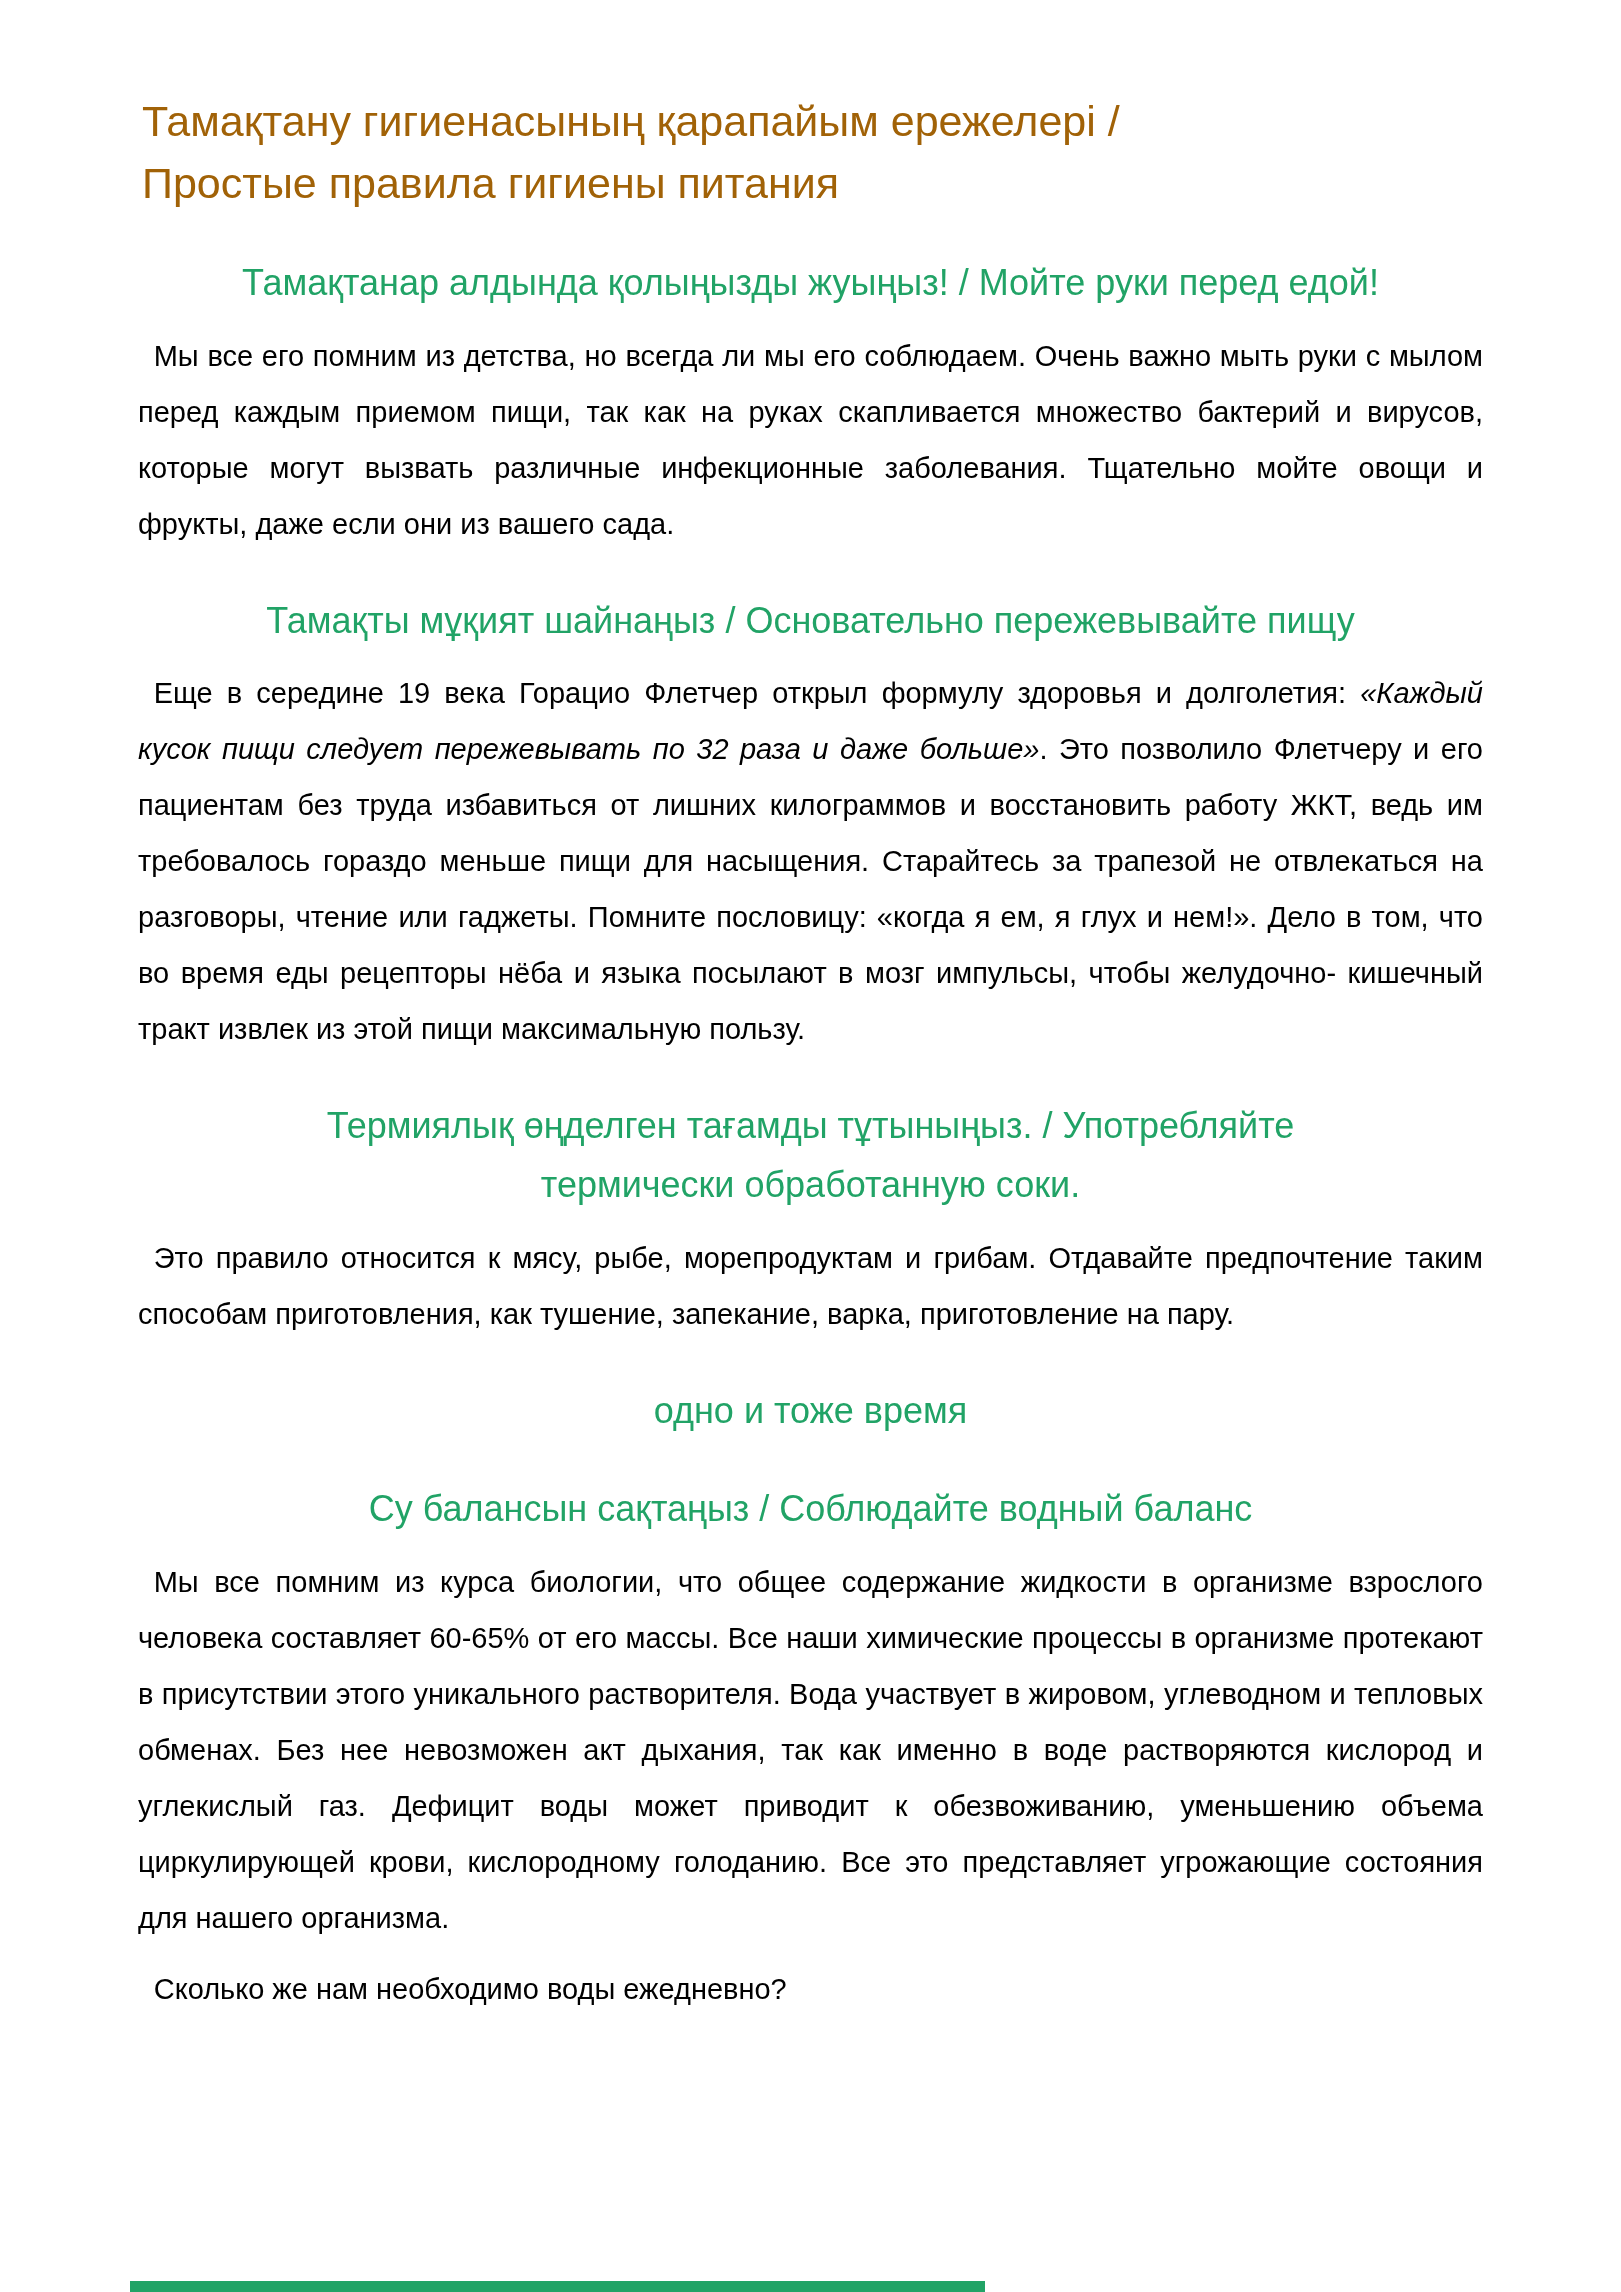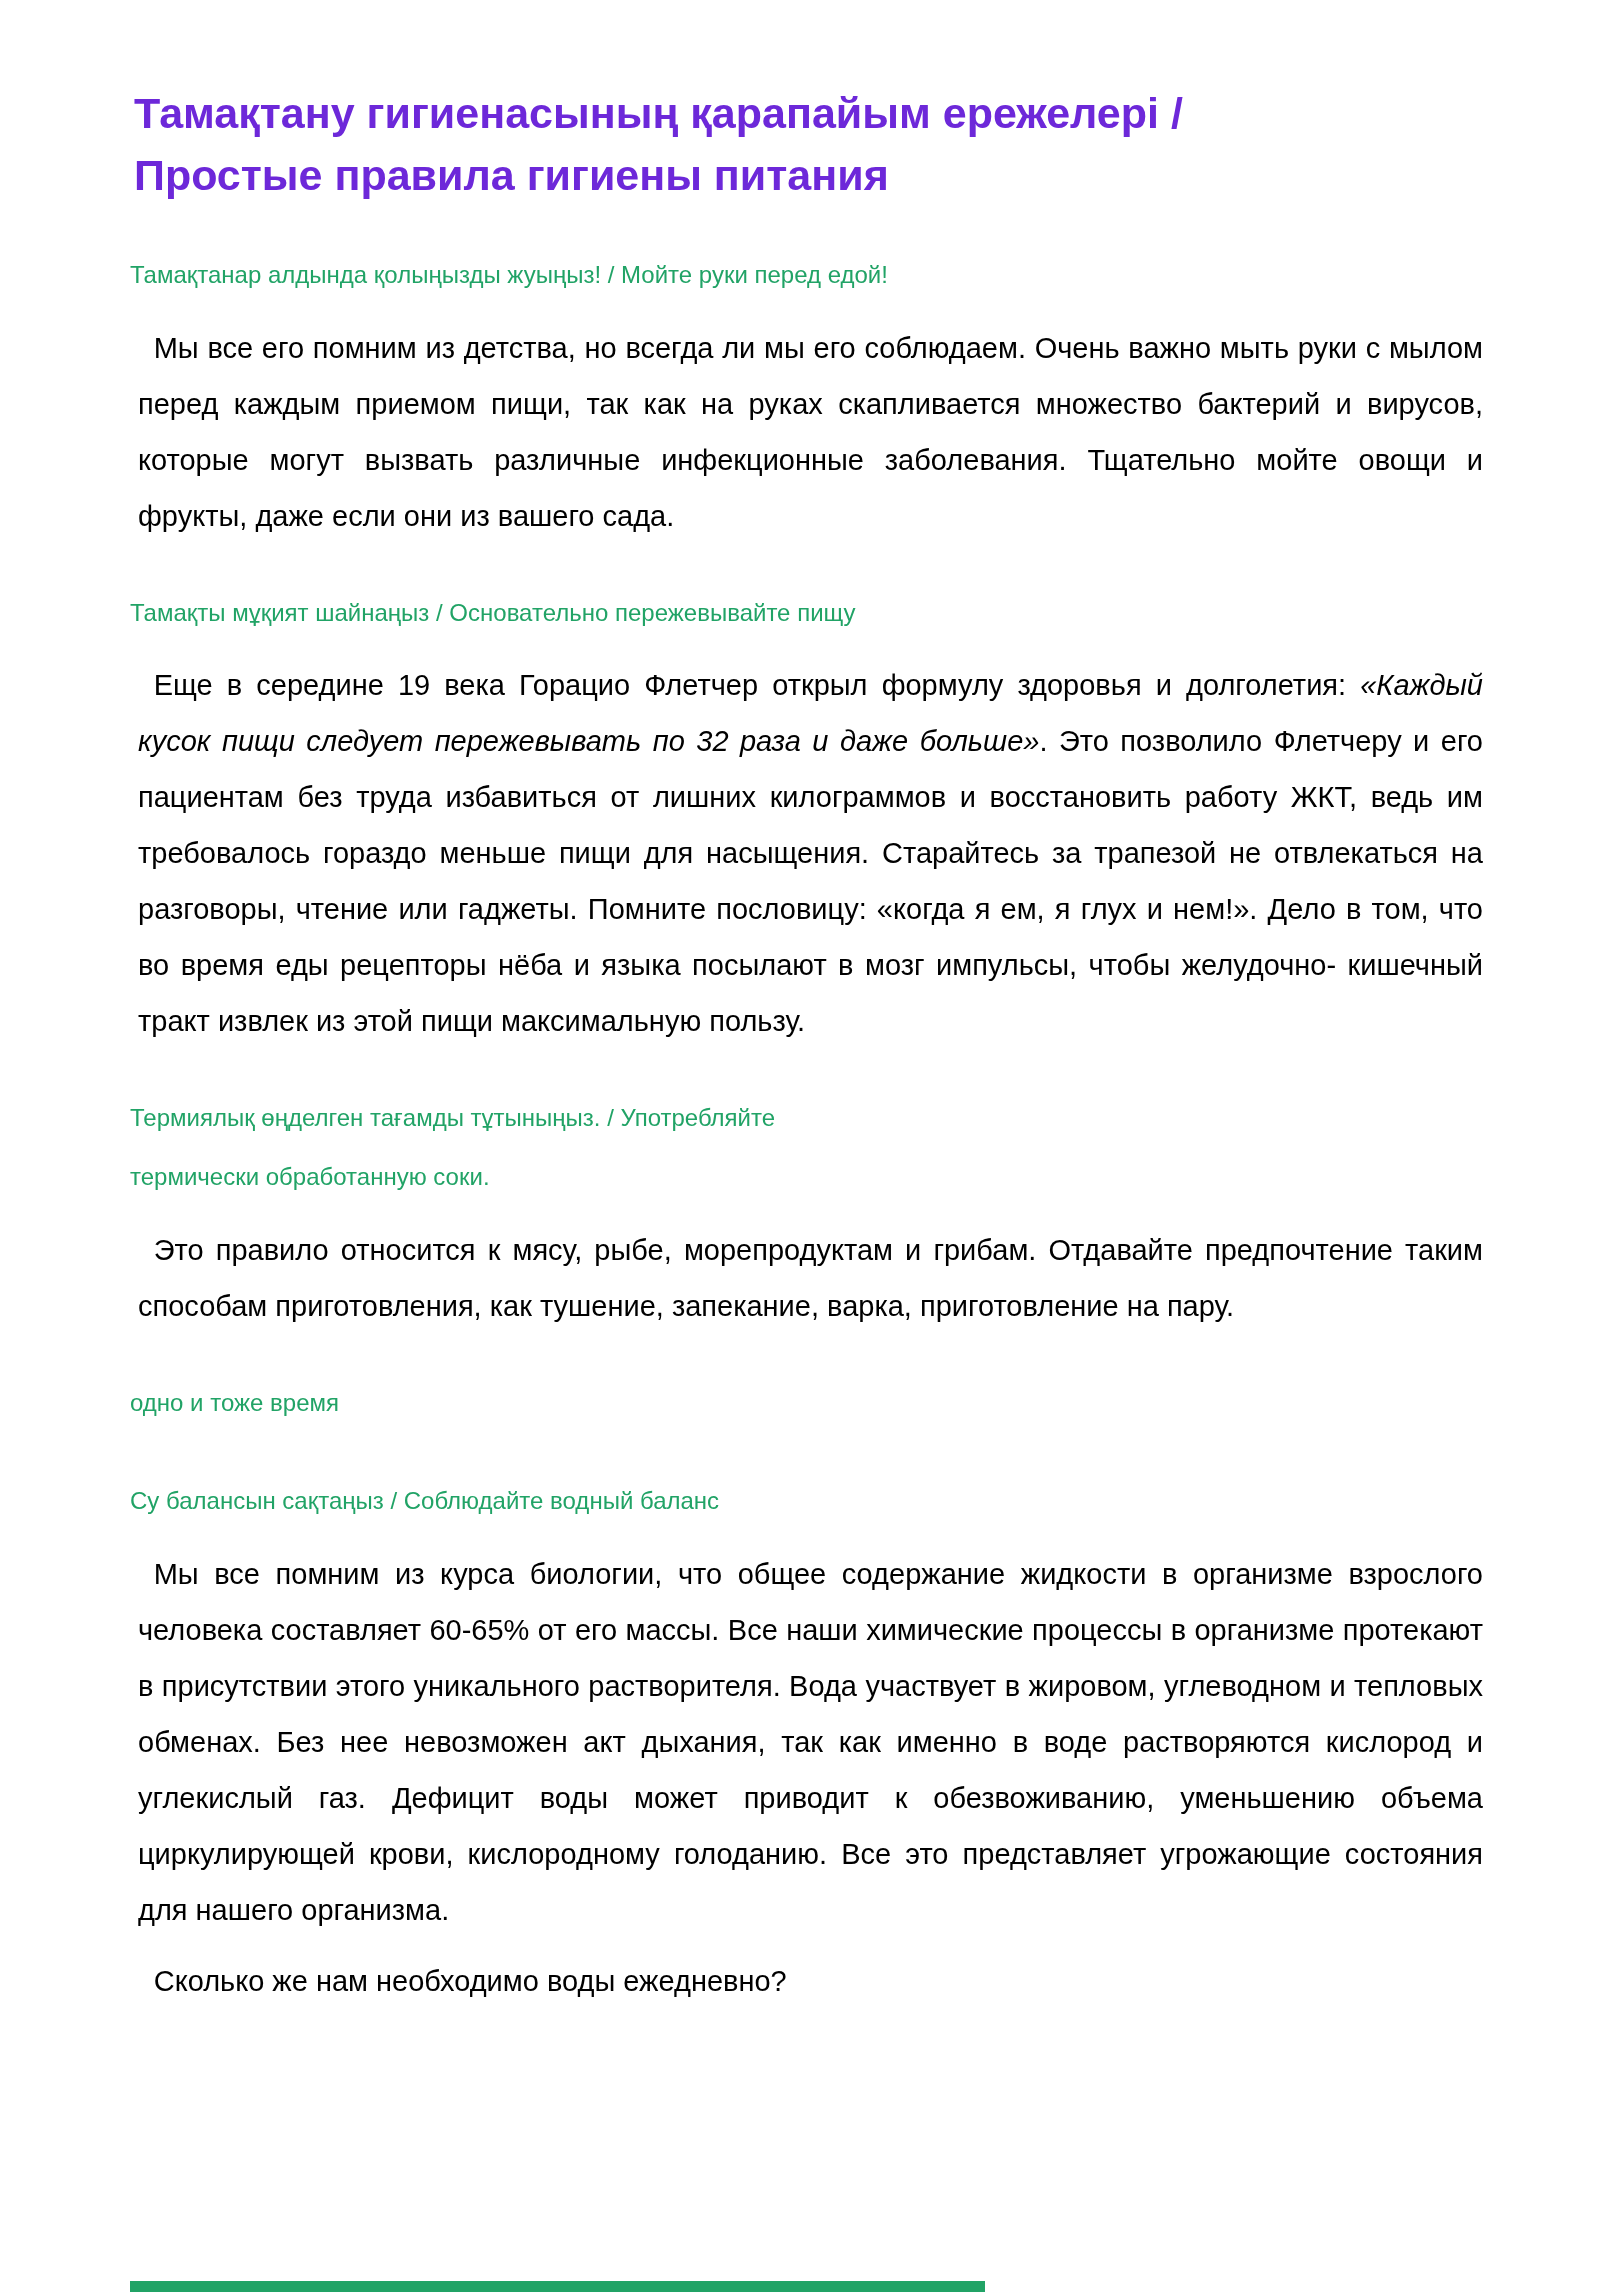--- a/index.html
+++ b/index.html
@@ -8,33 +8,34 @@
     width: 1621px;
     height: 2293px;
     background: #ffffff;
     overflow: hidden;
     font-family: "Liberation Sans", "DejaVu Sans", sans-serif;
     color: #000000;
     box-sizing: border-box;
     padding: 78px 130px 0 130px;
   }
   h1.doc-title {
-    margin: 4px;
-    color: #6d28d9;
+    margin: 12px;
+    color: #a16207;
     font-size: 43px;
     line-height: 62px;
-    font-weight: bold;
+    font-weight: normal;
   }
   h1.doc-title .t-line { display: block; white-space: nowrap; }
   h2.section-heading {
     margin: 39px 0 15.7px 0;
     color: #21a366;
-    font-size: 24px;
+    font-size: 36px;
     line-height: 59px;
     font-weight: 400;
+    text-align: center;
   }
   h2.section-heading .h-line { display: block; white-space: nowrap; }
   p.body-para {
     margin: 8px;
     font-size: 29px;
     line-height: 56px;
     text-align: justify;
     text-indent: 15.7px;
   }
   p.body-para + p.body-para { margin-top: 15.7px; }

